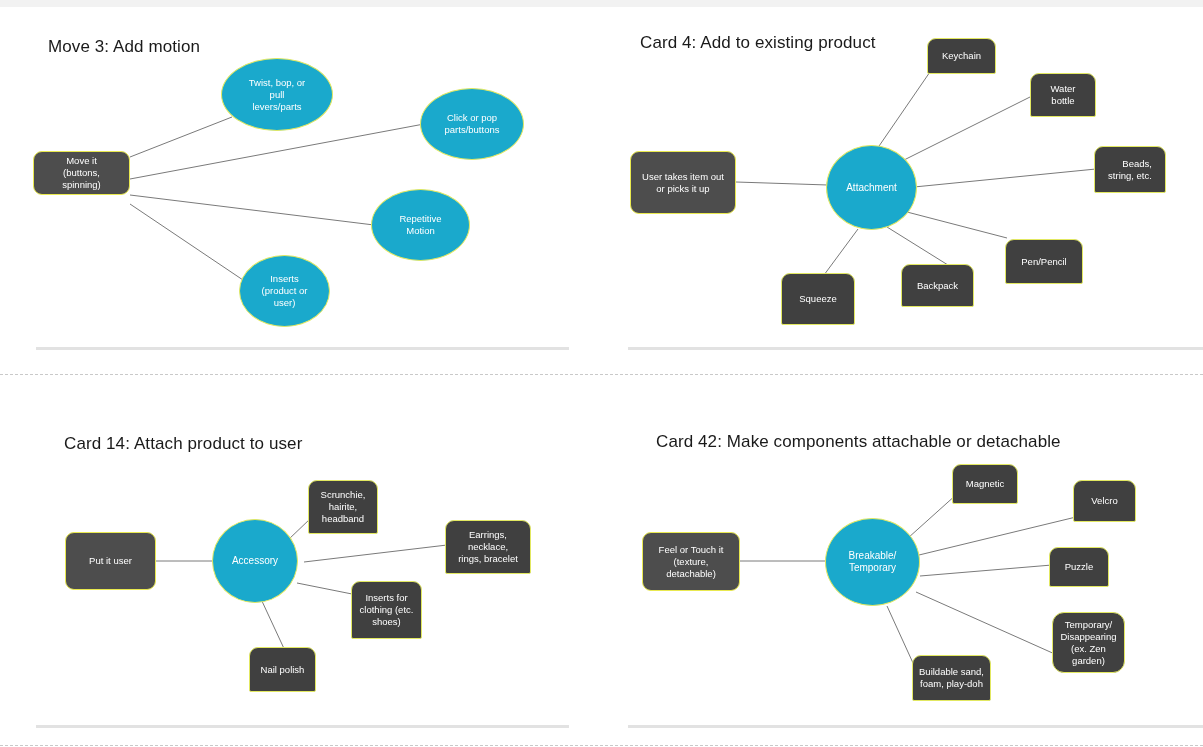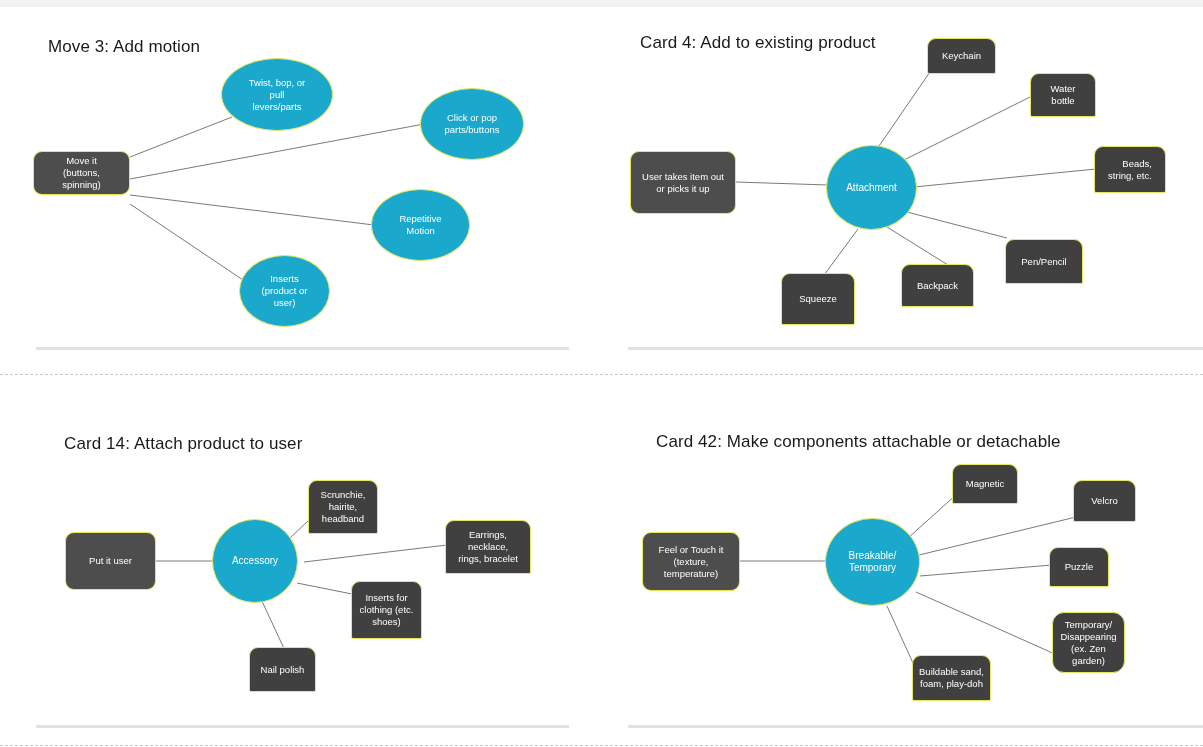--- a/index.html
+++ b/index.html
@@ -250,21 +250,21 @@
         <line x1="317" y1="175" x2="474" y2="137"></line>
         <line x1="318" y1="196" x2="450" y2="185"></line>
         <line x1="314" y1="212" x2="455" y2="275"></line>
         <line x1="285" y1="226" x2="311" y2="283"></line>
       </g>
     </svg>
 
     <div class="node node-root" style="left:40px; top:152px; width:98px; height:59px;">
       <span style="white-space:pre-line;">Feel or Touch it
 (texture,
-temperature)</span>
+detachable)</span>
     </div>
 
     <div class="node node-circle node-hub" style="left:223px; top:138px; width:95px; height:88px;">
       <span style="white-space:pre-line;">Breakable/
 Temporary</span>
     </div>
 
     <div class="node node-rect" style="left:350px; top:84px; width:66px; height:40px;">
       <span style="white-space:pre-line;">Magnetic</span>
     </div>

